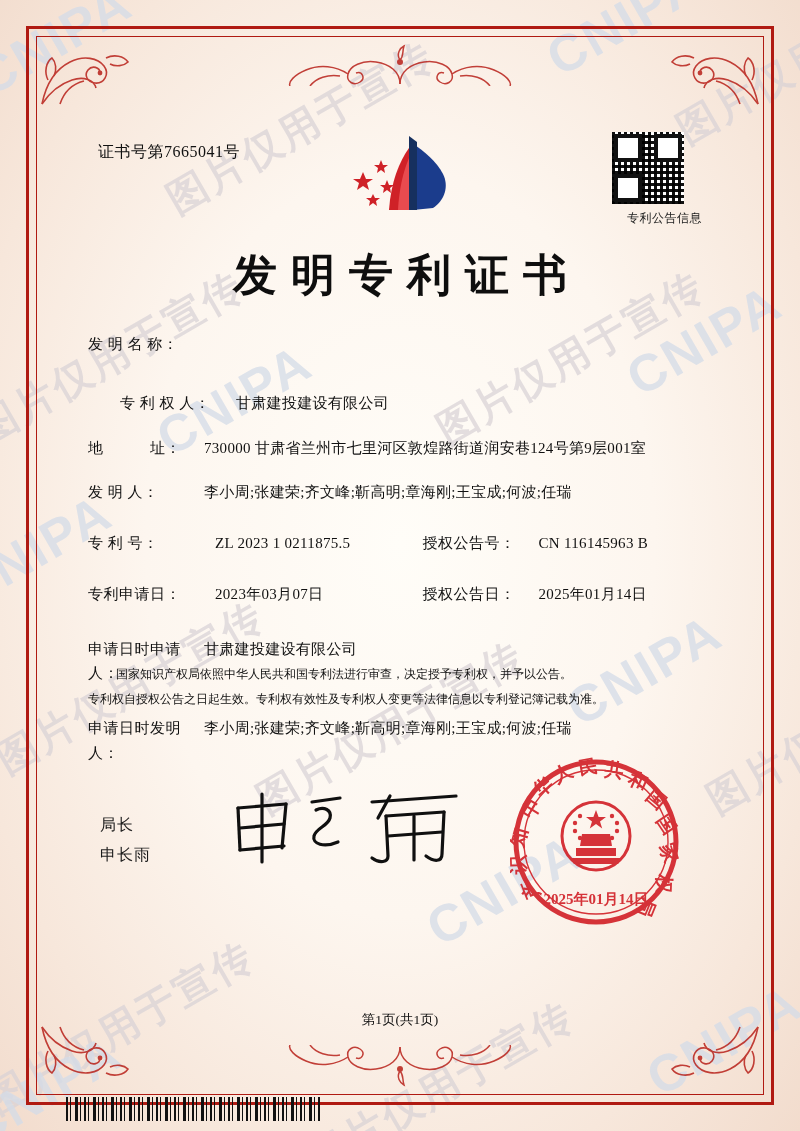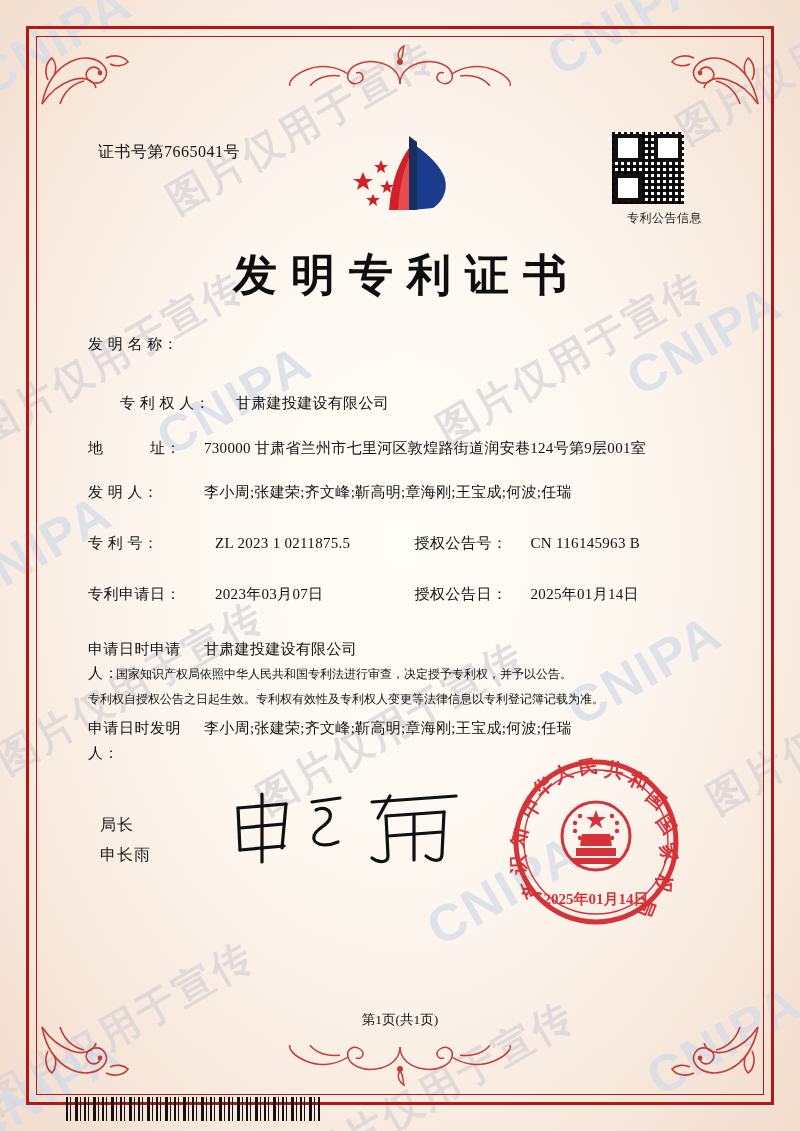--- a/index.html
+++ b/index.html
@@ -215,21 +215,21 @@
   .row.two .left {
     display: flex;
     width: 52%;
     flex: none;
     gap: 11px;
   }
   .row.two .right {
     display: flex;
     flex: 1;
   }
-  .row.two .right .lbl { width: 116px; }
+  .row.two .right .lbl { width: 116px; margin-left: 8px; }
 
   
   .statement {
     position: absolute;
     left: 28px;
     right: 24px;
     top: 592px;
     font-size: 12px;
     line-height: 2.1;
     color: #111;

